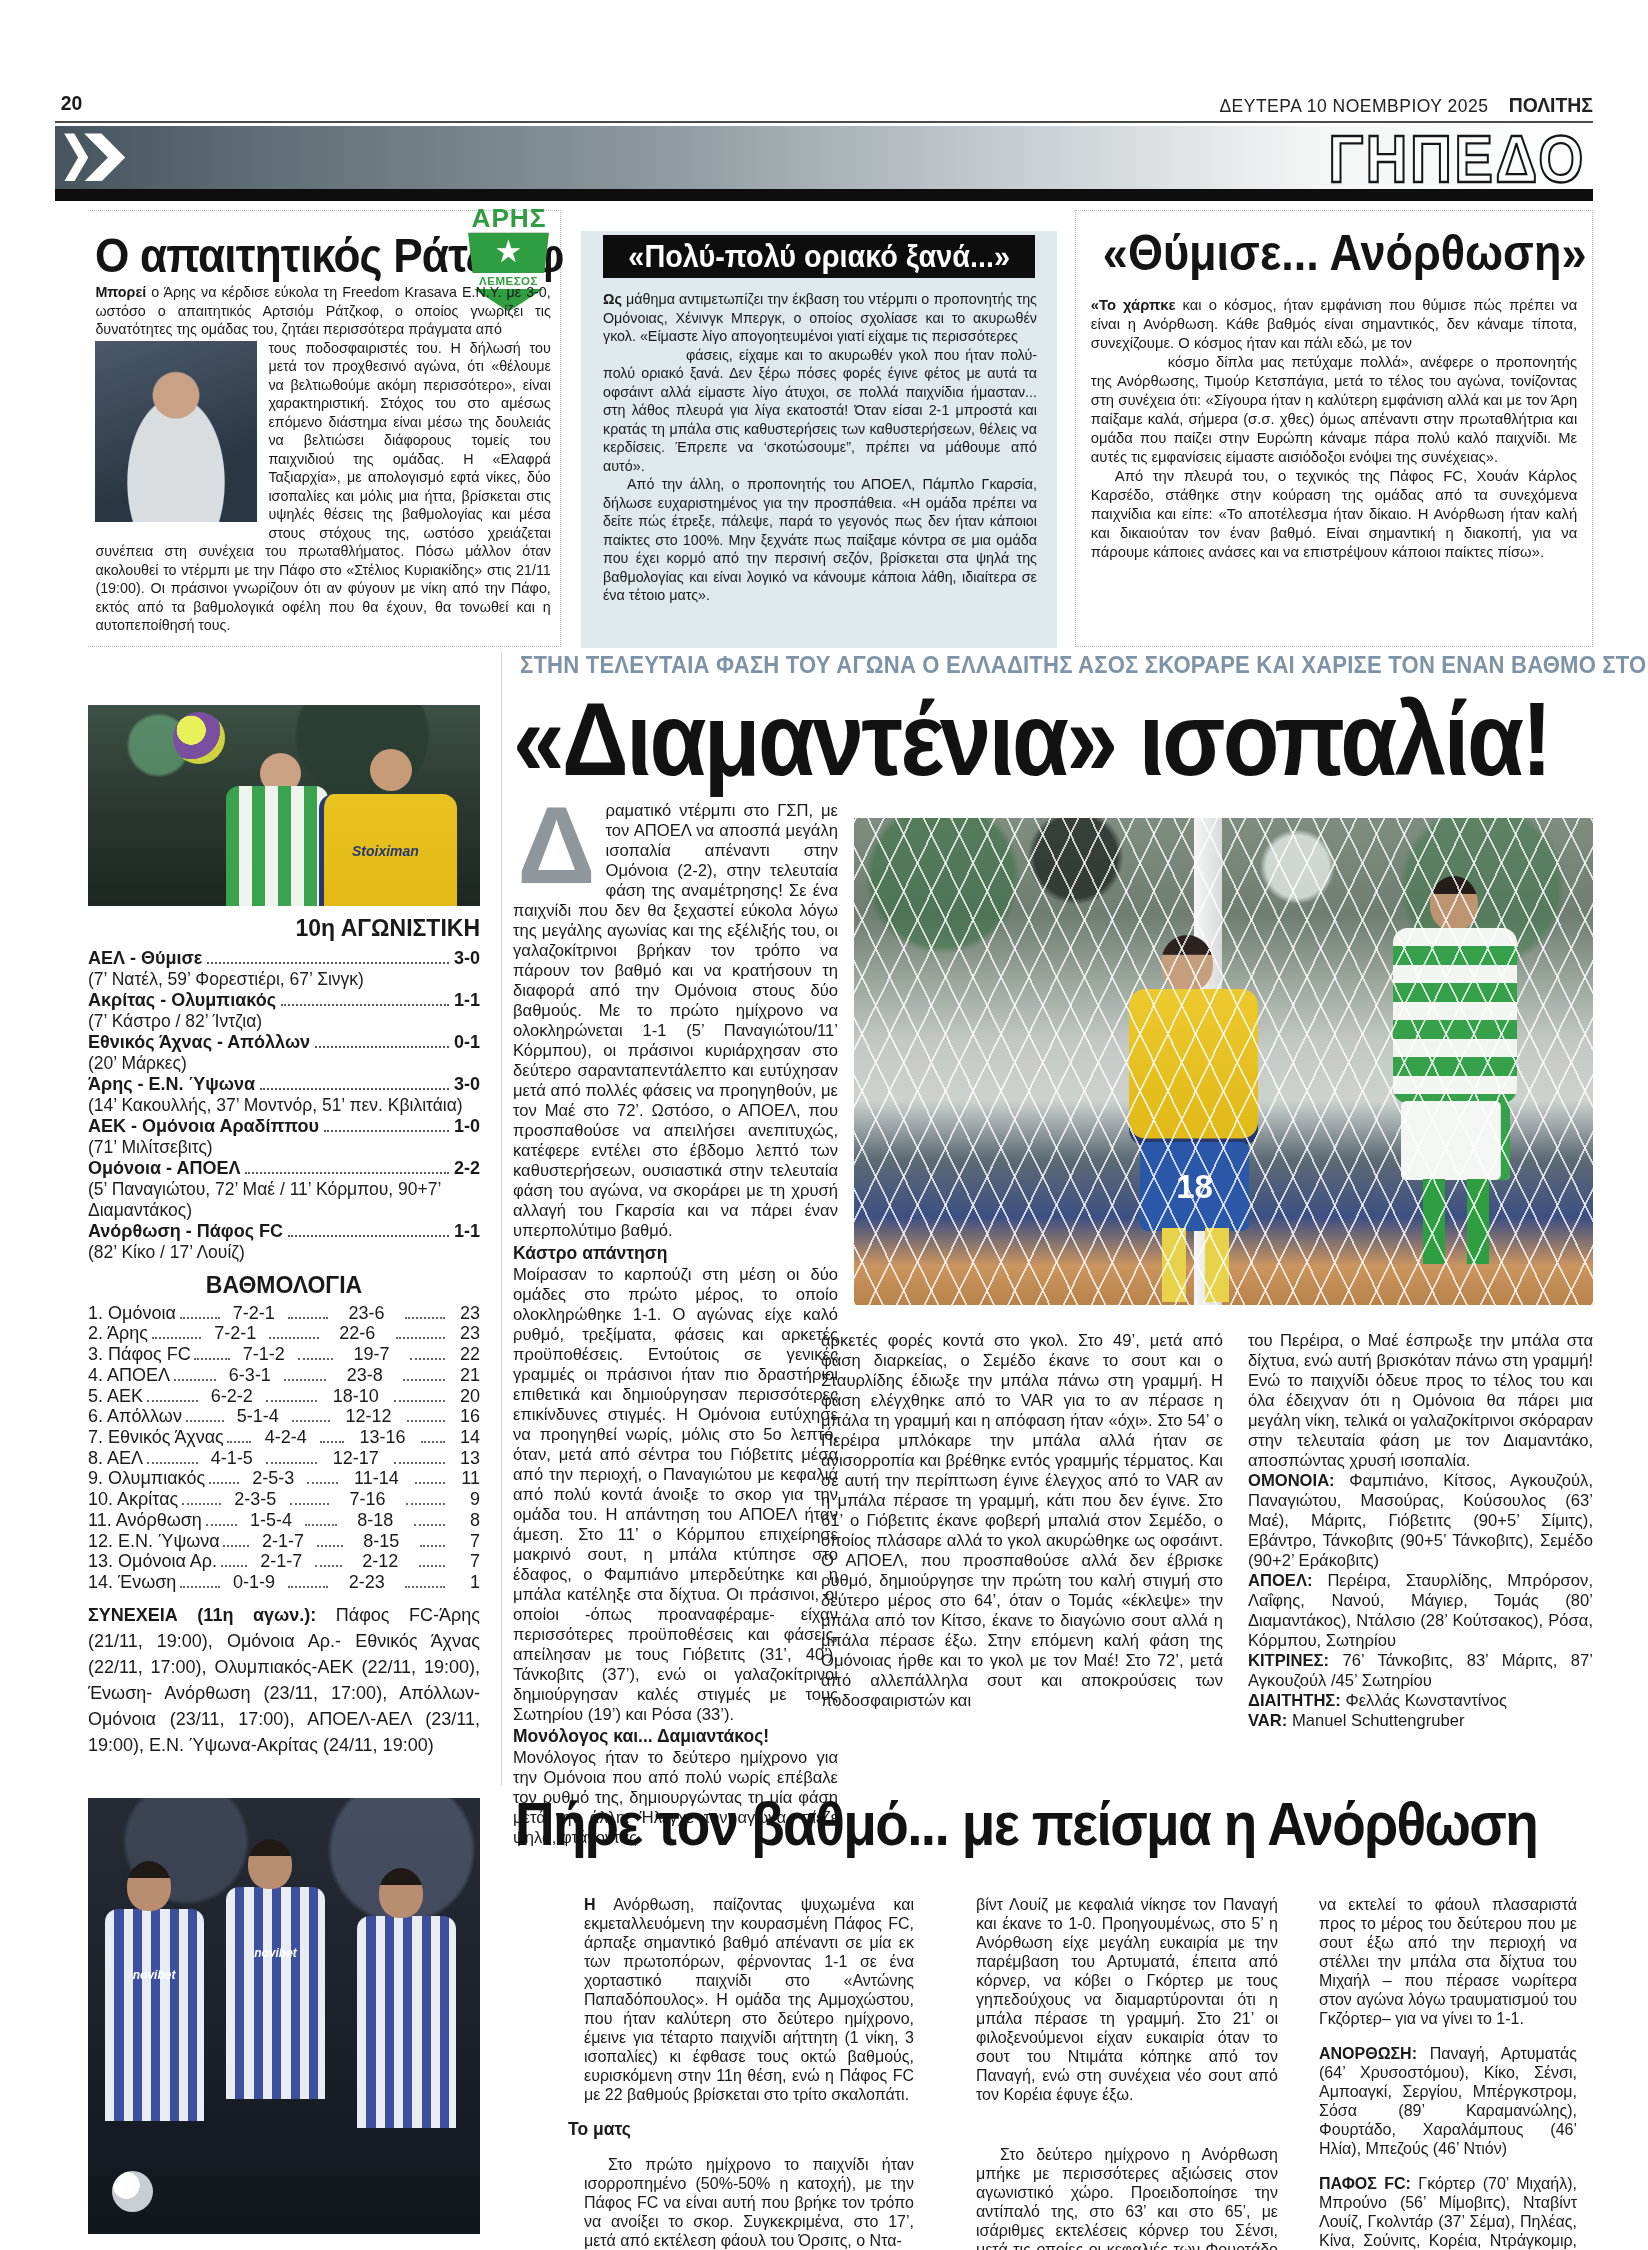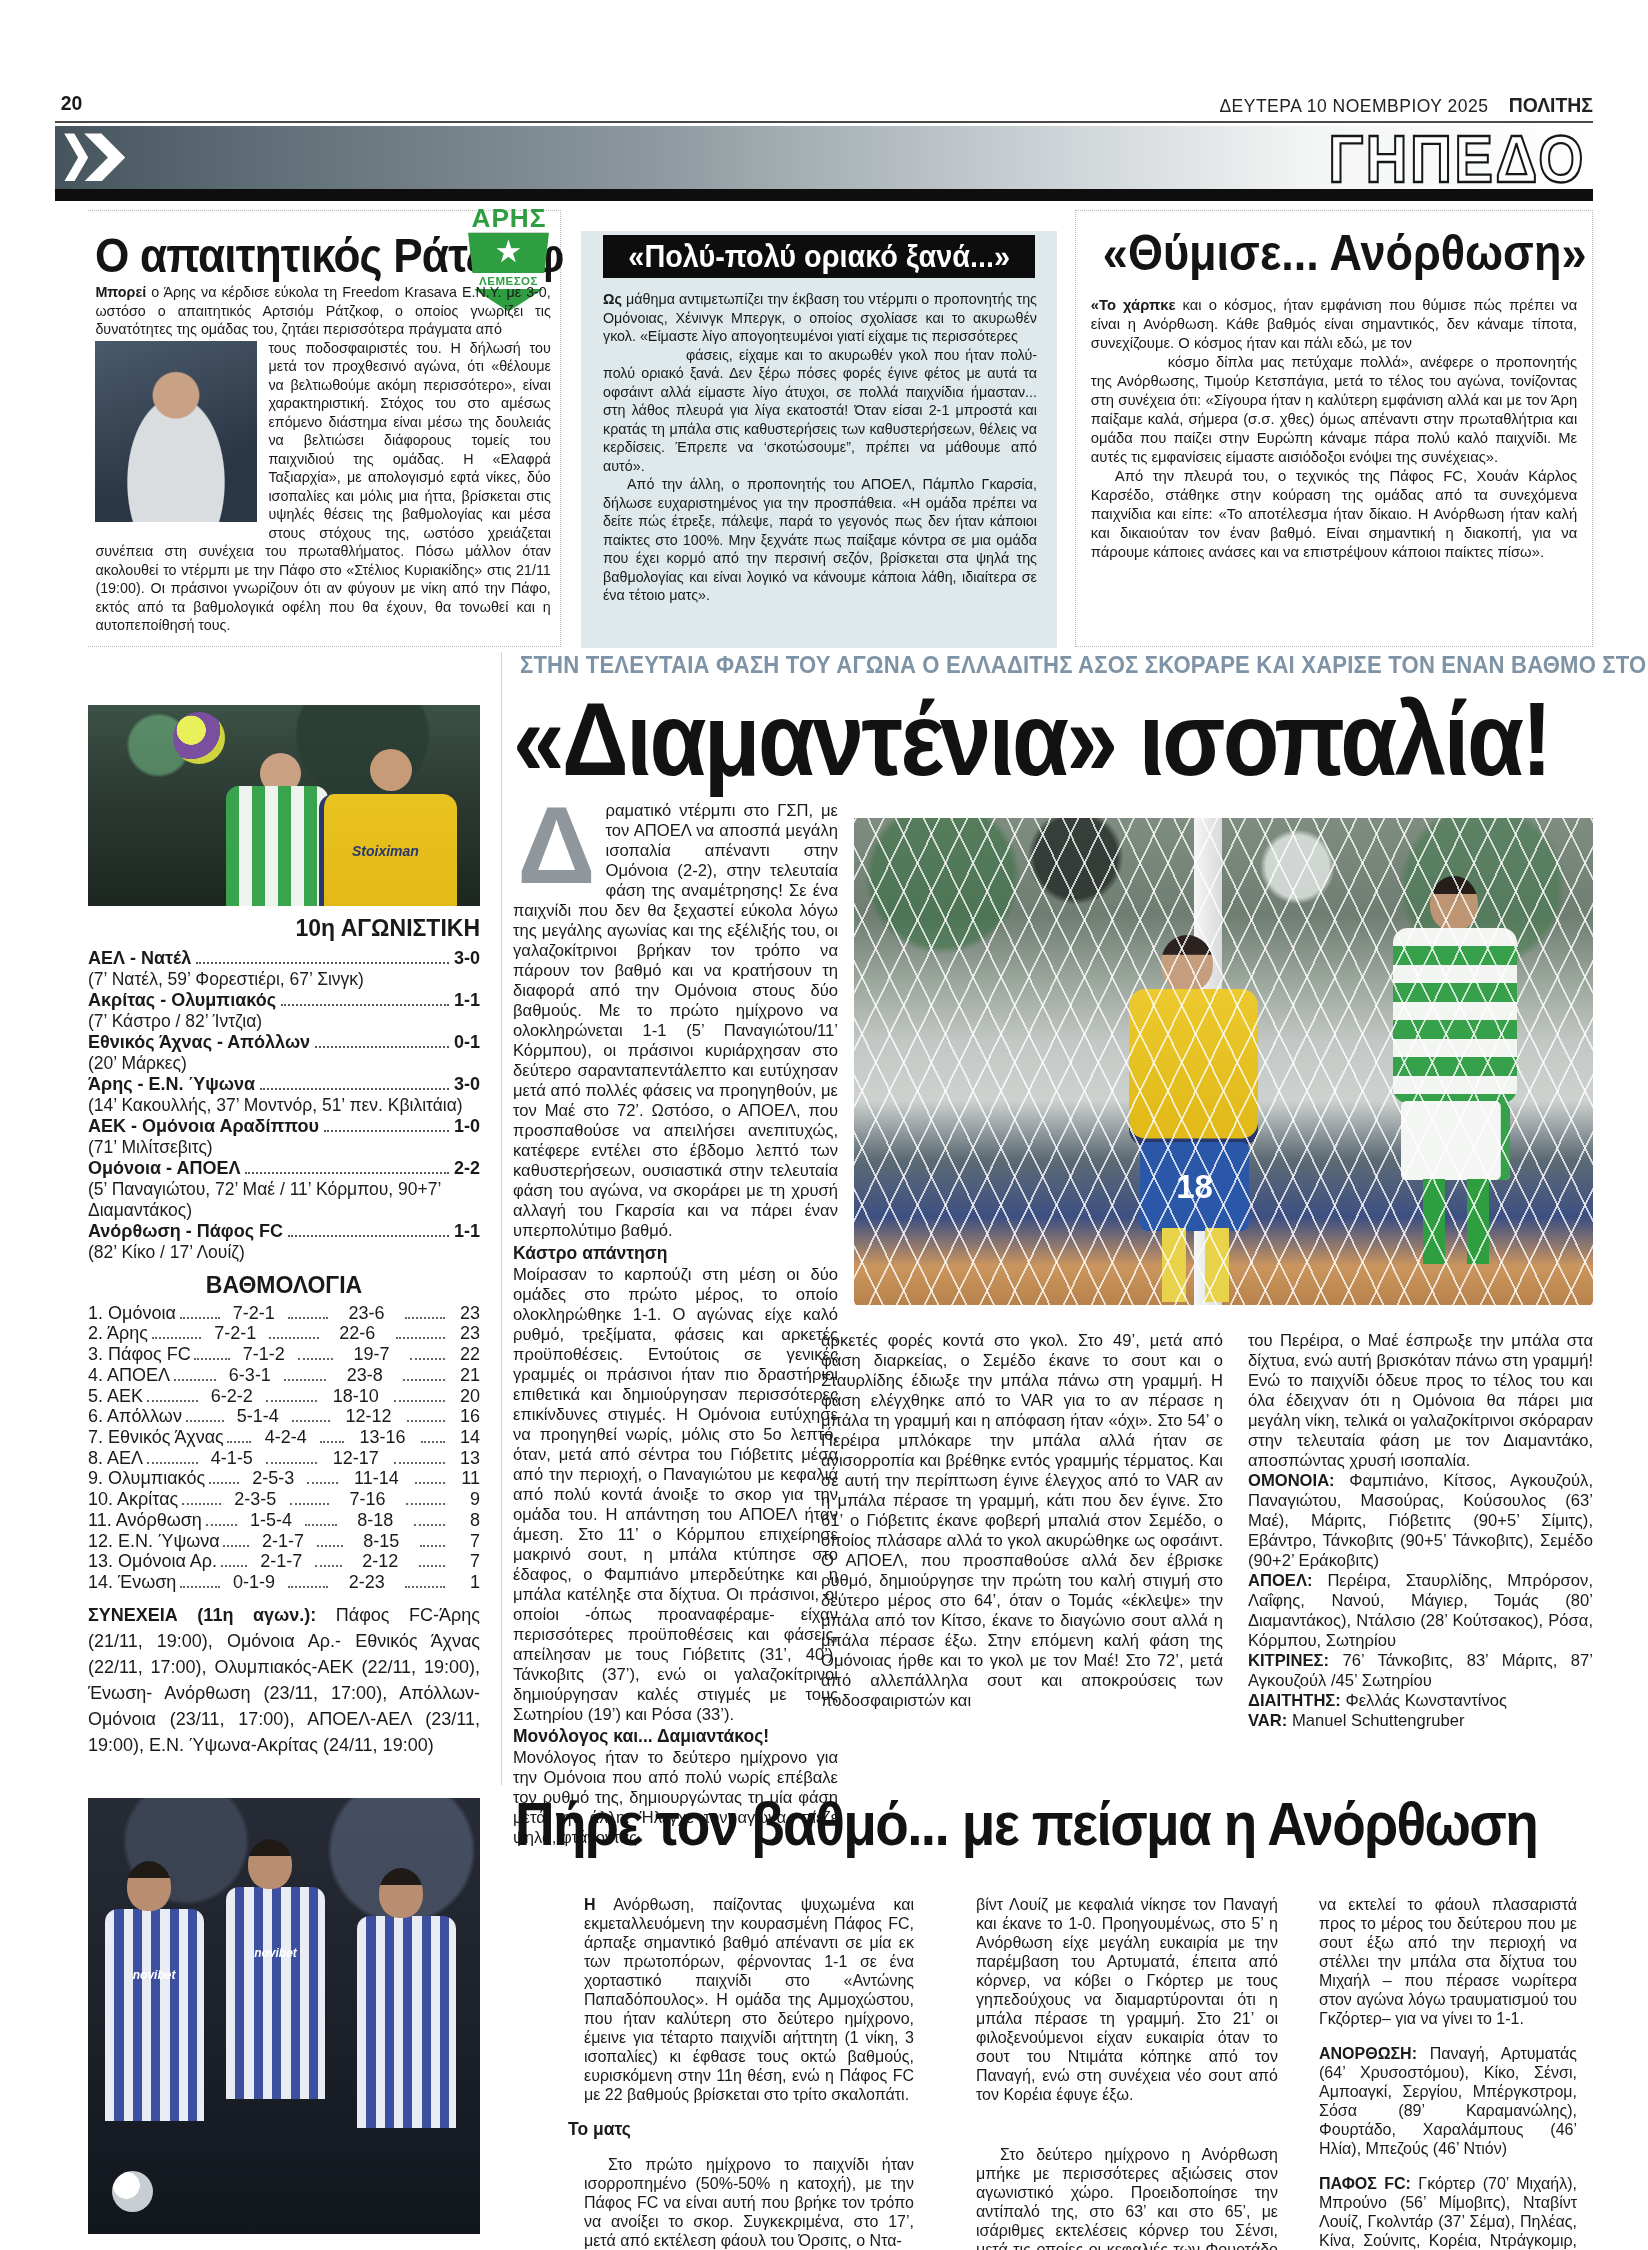--- a/index.html
+++ b/index.html
@@ -258,21 +258,21 @@
     <span class="lp-sponsor" data-name="jersey-sponsor-text">Stoiximan</span>
   </div>
 
   <div class="res-wrap" data-name="results-and-standings">
     <div class="res-round" data-name="round-label">10η ΑΓΩΝΙΣΤΙΚΗ</div>
 
     <div data-name="results-list">
 
         <div class="res-item" data-name="result-item">
           <div class="res-line">
-            <span class="res-match">ΑΕΛ - Νατέλ</span>
+            <span class="res-match">ΑΕΛ - Θύμισε</span>
             <span class="res-dots"></span>
             <span class="res-score">3-0</span>
           </div>
           <div class="res-scorers">(7’ Νατέλ, 59’ Φορεστιέρι, 67’ Σινγκ)</div>
         </div>
 
         <div class="res-item" data-name="result-item">
           <div class="res-line">
             <span class="res-match">Ακρίτας - Ολυμπιακός</span>
             <span class="res-dots"></span>

